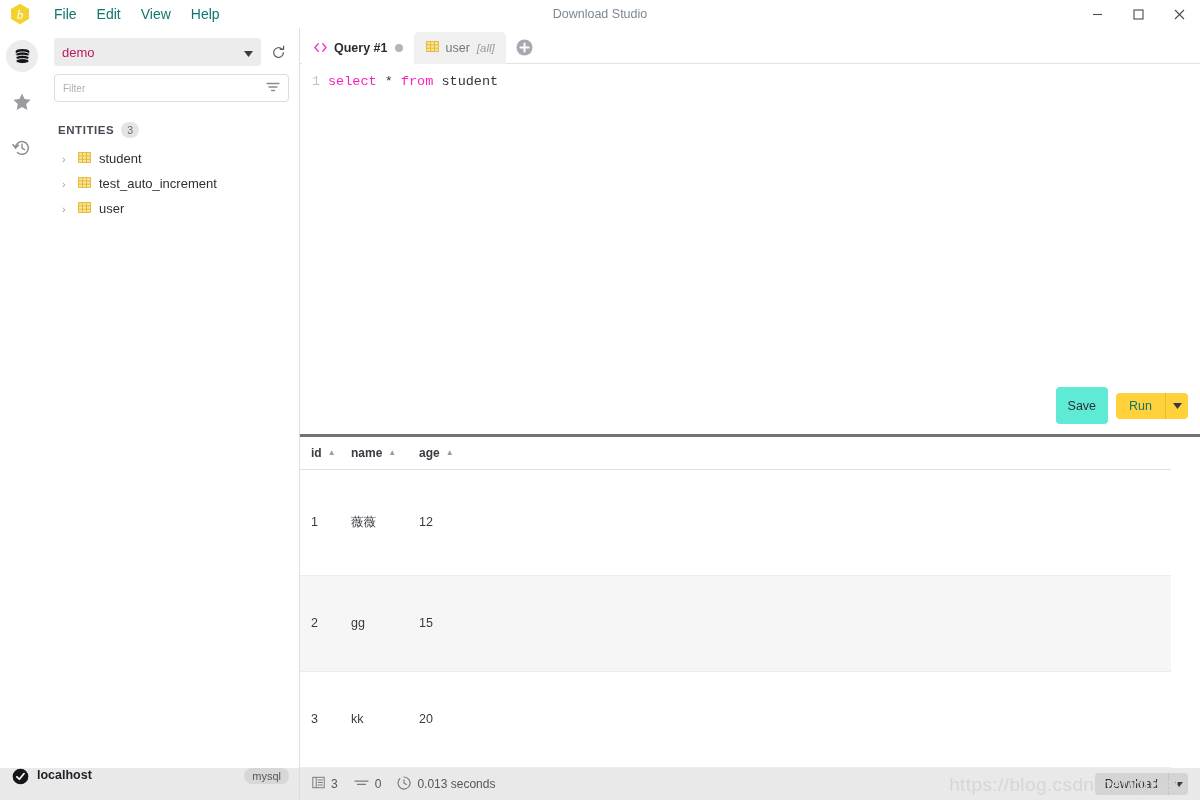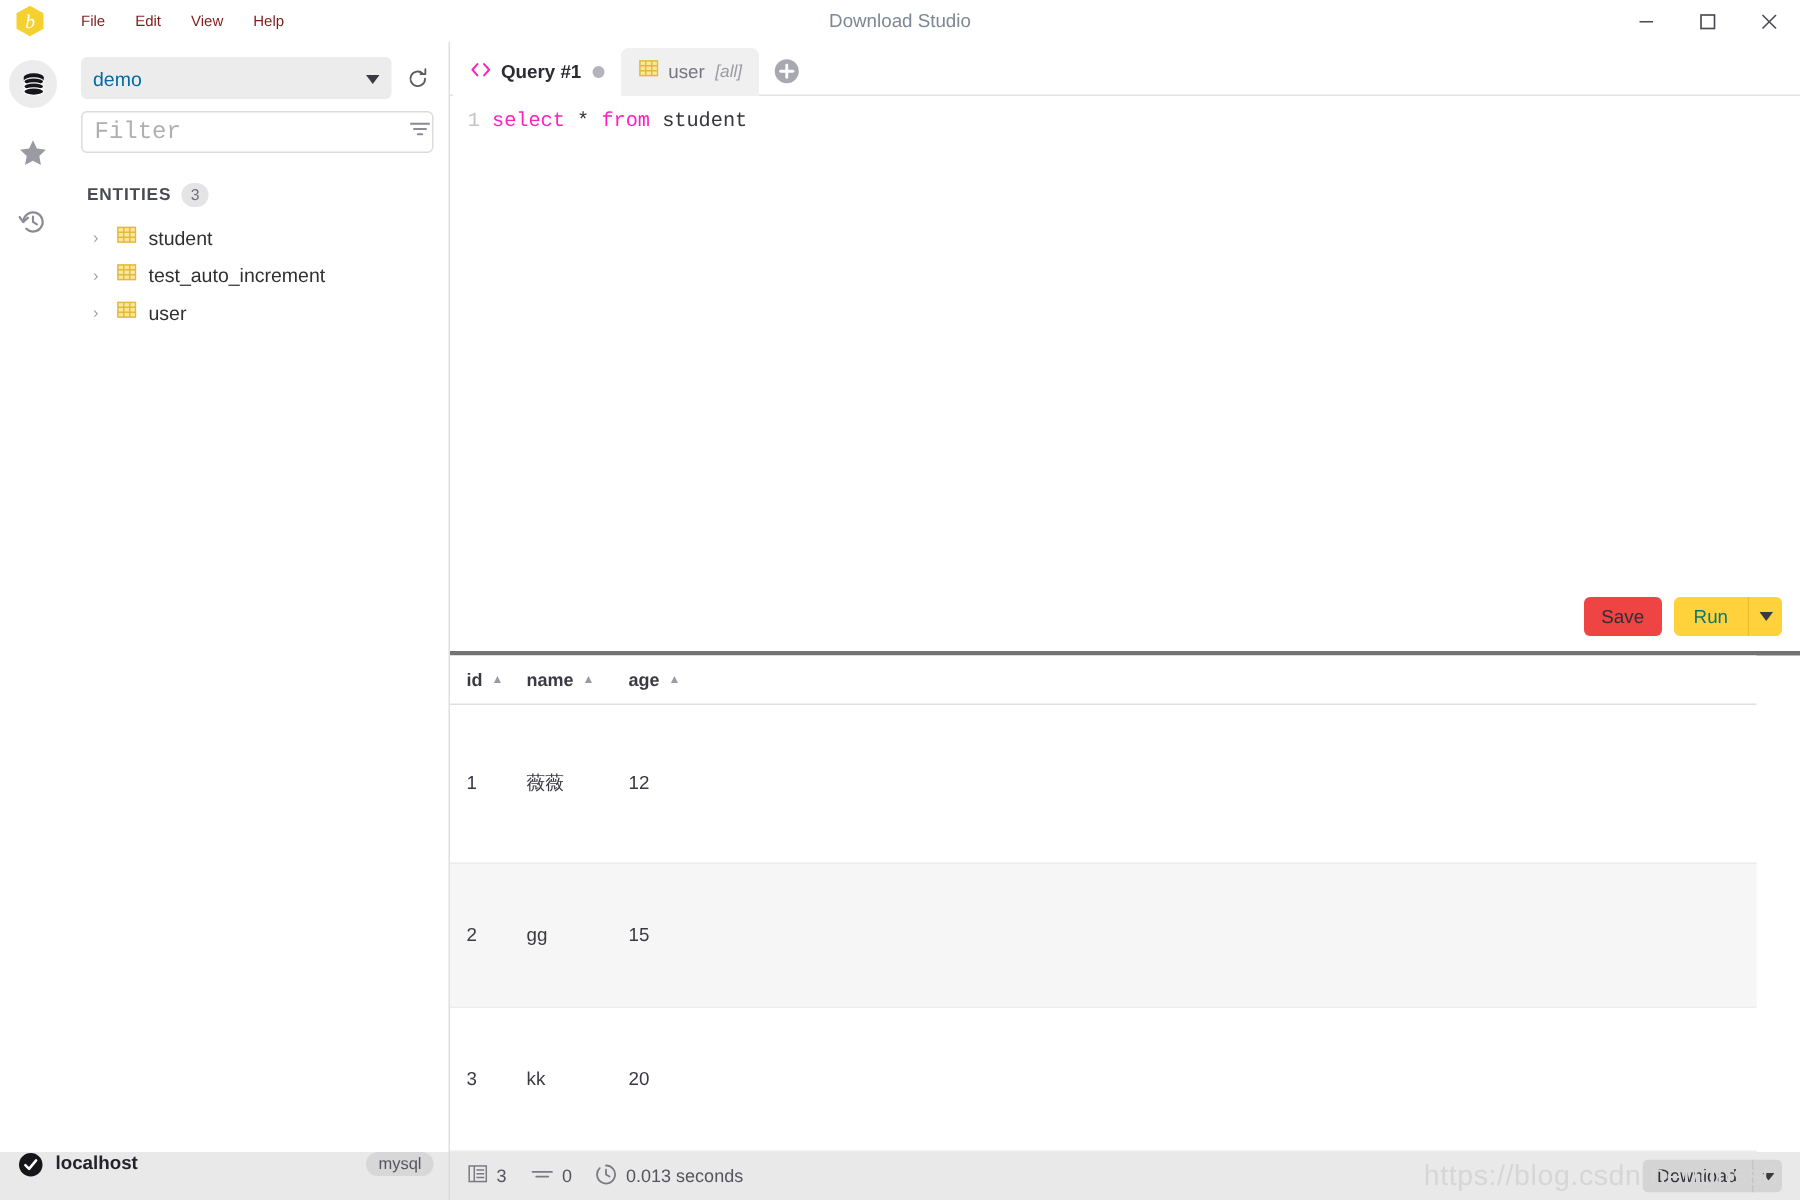--- a/index.html
+++ b/index.html
@@ -13,21 +13,21 @@
   .app { position: relative; width: 1200px; height: 800px; display: flex; flex-direction: column; }
 
   
   .titlebar {
     height: 28px; min-height: 28px; display: flex; align-items: center;
     background: #ffffff; position: relative; border-bottom: 0;
   }
   .logo { width: 22px; height: 22px; margin-left: 9px; position: relative; display: flex; align-items: center; justify-content: center; }
   .menu-items { display: flex; align-items: center; margin-left: 14px; gap: 2px; }
   .menu-item {
-    font-size: 10px; color: #7f1d1d; padding: 3px 9px; border-radius: 3px; cursor: default;
+    font-size: 14px; color: #0f766e; padding: 3px 9px; border-radius: 3px; cursor: default;
   }
   .win-title {
     position: absolute; left: 0; right: 0; text-align: center;
     font-size: 12.5px; color: #7e8794; pointer-events: none;
   }
   .win-controls { margin-left: auto; display: flex; height: 28px; z-index: 2; }
   .win-btn { width: 41px; height: 28px; display: flex; align-items: center; justify-content: center; }
 
   
   .body { flex: 1; display: flex; min-height: 0; }
@@ -47,31 +47,31 @@
   .sidebar {
     width: 256px; min-width: 256px; background: #ffffff;
     display: flex; flex-direction: column; padding-top: 10px;
     border-right: 1px solid #dfdfdf;
   }
   .db-row { display: flex; align-items: center; padding: 0 10px; gap: 6px; }
   .db-select {
     flex: 1; height: 28px; background: #ececec; border-radius: 4px;
     display: flex; align-items: center; padding: 0 8px; cursor: pointer;
   }
-  .db-select .label { font-size: 13px; color: #0369a1; flex: 1; }
+  .db-select .label { font-size: 13px; color: #be185d; flex: 1; }
   .refresh-btn { width: 22px; height: 22px; display: flex; align-items: center; justify-content: center; cursor: pointer; }
 
   .filter-row { padding: 8px 10px 0 10px; }
   .filter-box {
     height: 28px; border: 1px solid #dcdcdc; border-radius: 4px; background: #fff;
     display: flex; align-items: center; padding: 0 8px;
   }
   .filter-box input {
-    flex: 1; border: 0; outline: 0; font-size: 16px; color: #333;
-    font-family: Liberation Mono, monospace; background: transparent;
+    flex: 1; border: 0; outline: 0; font-size: 10px; color: #333;
+    font-family: Liberation Sans, sans-serif; background: transparent;
   }
   .filter-box input::placeholder { color: #b0b0b0; }
 
   .entities-head {
     display: flex; align-items: center; gap: 7px;
     padding: 20px 10px 6px 14px;
   }
   .entities-title { font-size: 11.5px; font-weight: bold; color: #4a4a55; letter-spacing: 0.55px; }
   .entities-count {
     font-size: 10.5px; color: #6d6d78; background: #e4e4e4;
@@ -116,22 +116,22 @@
   .code-line { display: flex; padding: 10px 0 0 0; font-family: "Liberation Mono", monospace; font-size: 13.5px; }
   .gutter { width: 28px; text-align: right; color: #c3c3c8; padding-right: 8px; user-select: none; }
   .code { color: #35353b; white-space: pre; }
   .kw { color: #ff1fbf; }
   .op { color: #35353b; }
 
   .editor-actions {
     position: absolute; right: 12px; bottom: 10px; display: flex; align-items: center; gap: 8px;
   }
   .btn-save {
-    background: #ef4444; color: #2f2f35; font-size: 12.5px;
-    border: 0; border-radius: 4px; height: 26px; padding: 0 12px; cursor: pointer;
+    background: #5eead4; color: #2f2f35; font-size: 12.5px;
+    border: 0; border-radius: 4px; height: 37px; padding: 0 12px; cursor: pointer;
     font-family: "Liberation Sans", sans-serif;
   }
   .run-group { display: flex; border-radius: 4px; overflow: hidden; }
   .btn-run {
     background: #ffd13b; color: #0f766e; font-size: 12.5px; border: 0;
     height: 26px; padding: 0 13px; cursor: pointer; font-family: "Liberation Sans", sans-serif;
   }
   .btn-run-caret {
     background: #ffd13b; width: 23px; height: 26px; cursor: pointer;
     display: flex; align-items: center; justify-content: center;

